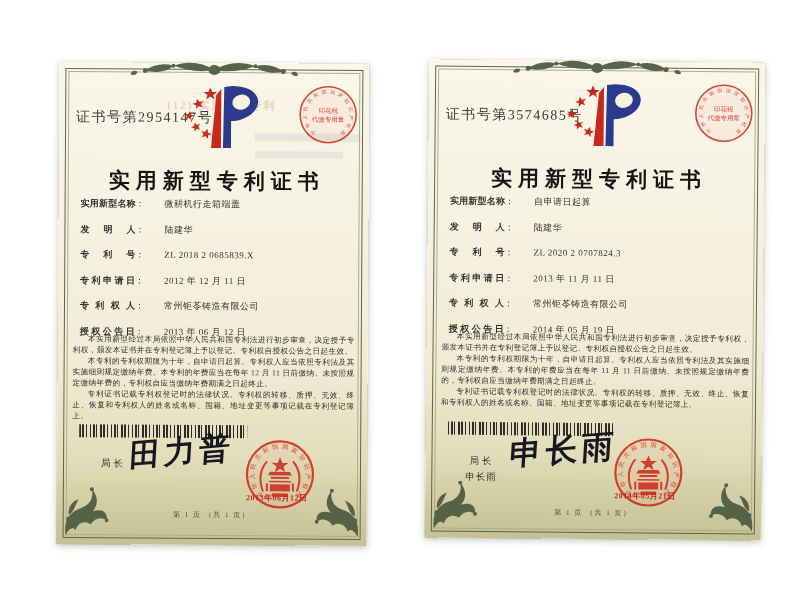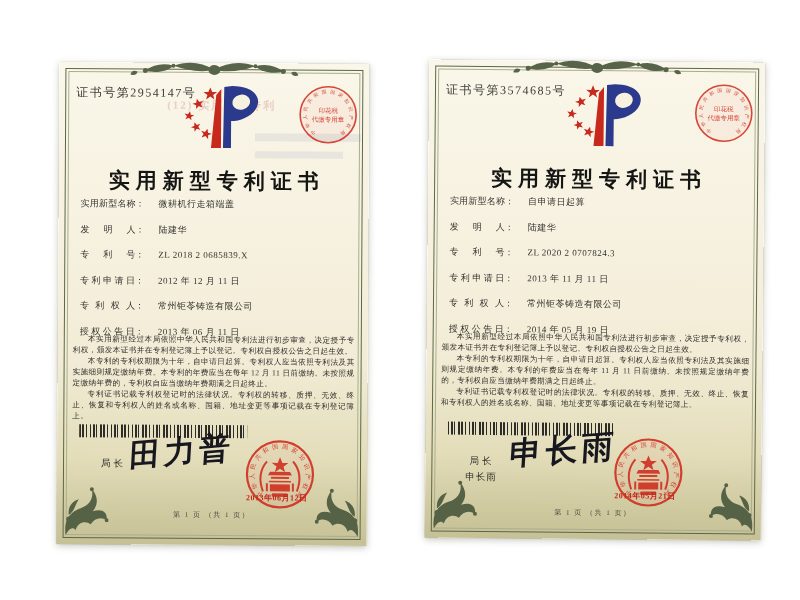--- a/index.html
+++ b/index.html
@@ -14,38 +14,38 @@
   .cert-left {left:58px; top:63px; width:310px; height:482px; transform:rotate(.35deg);}
   .cert-right{left:427px;top:61px; width:336px; height:478px; transform:rotate(.55deg);}
   .frame {position:absolute;inset:6px;border:1.5px solid #5c6749;pointer-events:none;}
   .frame2{position:absolute;inset:9px;border:1px solid #a8af8d;pointer-events:none;}
 
   .garland{position:absolute;top:-3px;left:50%;transform:translateX(-50%);}
   .corner{position:absolute;bottom:7px;}
   .corner.c-left{left:6px;}
   .corner.c-right{right:6px;transform:scaleX(-1);}
 
-  .cert-no{position:absolute;top:22px;left:17px;font-size:12px;letter-spacing:1.5px;color:#3c3c38;}
+  .cert-no{position:absolute;top:46px;left:17px;font-size:14px;letter-spacing:1.5px;color:#3c3c38;}
   .ghost-text{position:absolute;top:35px;left:108px;font-size:11px;letter-spacing:2px;
               color:rgba(205,145,140,.38);font-weight:bold;}
   .ghost-bar{position:absolute;background:rgba(145,155,185,.16);}
   .gb1{left:196px;top:70px;width:106px;height:8px;}
   .gb2{left:196px;top:88px;width:88px;height:7px;}
 
   .stamp-seal{position:absolute;top:20px;right:10px;}
   .logo{position:absolute;top:20px;left:50%;transform:translateX(calc(-50% + 8px));}
 
   .title{position:absolute;top:104px;left:0;width:100%;text-align:center;
          font-size:21px;font-weight:bold;letter-spacing:6px;color:#151513;text-indent:6px;}
 
   .fields{position:absolute;top:136px;left:22px;right:16px;font-size:9px;color:#33332e;}
   .field{margin-bottom:15.5px;line-height:10px;white-space:nowrap;}
-  .f-label{display:inline-block;width:55px;text-align:justify;text-align-last:justify;}
+  .f-label{display:inline-block;width:55px;text-align:justify;text-align-last:justify;font-weight:bold;}
   .f-colon{display:inline-block;}
-  .f-value{display:inline-block;margin-left:14px;letter-spacing:.5px;}
+  .f-value{display:inline-block;margin-left:20px;letter-spacing:.5px;}
 
   .body-text{position:absolute;top:271px;left:15px;right:13px;font-size:7.6px;line-height:11px;
              text-align:justify;color:#302f2b;letter-spacing:.4px;}
   .body-text p{margin:0;text-indent:2em;}
 
   .barcode{position:absolute;top:362px;left:22px;width:168px;height:13px;
            background:repeating-linear-gradient(90deg,#2c2c28 0 1.5px,transparent 1.5px 3px,
              #2c2c28 3px 5px,transparent 5px 6.5px,#2c2c28 6.5px 7.5px,transparent 7.5px 10.5px);}
 
   .director-label{position:absolute;left:44px;top:395px;font-size:9.5px;letter-spacing:3px;color:#2c2c28;}
@@ -158,21 +158,21 @@
     </svg>
 
     <div class="title">实用新型专利证书</div>
 
     <div class="fields">
       <div class="field"><span class="f-label">实用新型名称</span><span class="f-colon">：</span><span class="f-value">微耕机行走箱端盖</span></div>
       <div class="field"><span class="f-label">发明人</span><span class="f-colon">：</span><span class="f-value">陆建华</span></div>
       <div class="field"><span class="f-label">专利号</span><span class="f-colon">：</span><span class="f-value">ZL 2018 2 0685839.X</span></div>
       <div class="field"><span class="f-label">专利申请日</span><span class="f-colon">：</span><span class="f-value">2012 年 12 月 11 日</span></div>
       <div class="field"><span class="f-label">专利权人</span><span class="f-colon">：</span><span class="f-value">常州钜苓铸造有限公司</span></div>
-      <div class="field"><span class="f-label">授权公告日</span><span class="f-colon">：</span><span class="f-value">2013 年 06 月 11 日</span></div>
+      <div class="field"><span class="f-label">授权公告日</span><span class="f-colon">：</span><span class="f-value">2013 年 06 月 12 日</span></div>
     </div>
 
     <div class="body-text">
       <p>本实用新型经过本局依照中华人民共和国专利法进行初步审查，决定授予专利权，颁发本证书并在专利登记簿上予以登记。专利权自授权公告之日起生效。</p>
       <p>本专利的专利权期限为十年，自申请日起算。专利权人应当依照专利法及其实施细则规定缴纳年费。本专利的年费应当在每年 12 月 11 日前缴纳。未按照规定缴纳年费的，专利权自应当缴纳年费期满之日起终止。</p>
       <p>专利证书记载专利权登记时的法律状况。专利权的转移、质押、无效、终止、恢复和专利权人的姓名或名称、国籍、地址变更等事项记载在专利登记簿上。</p>
     </div>
 
     <div class="barcode"></div>
     <div class="director-label">局长</div>

